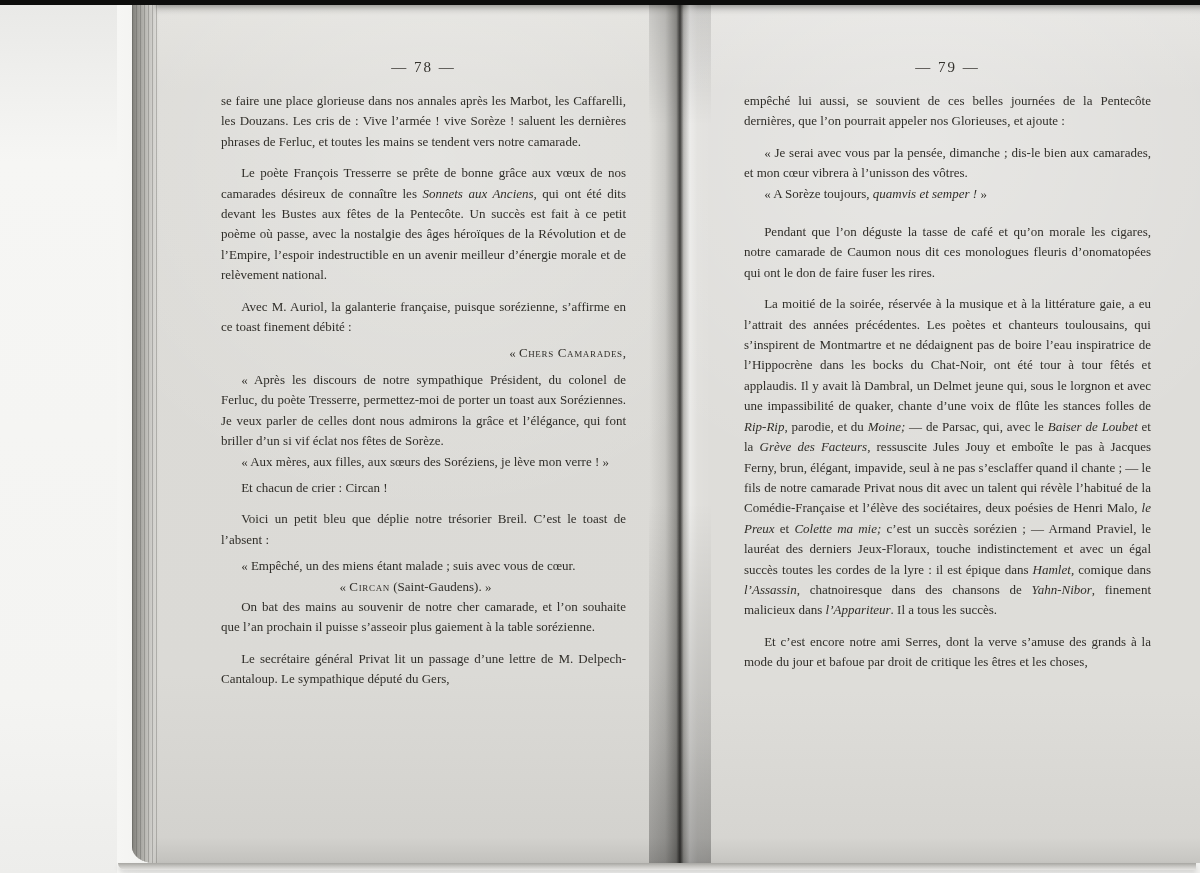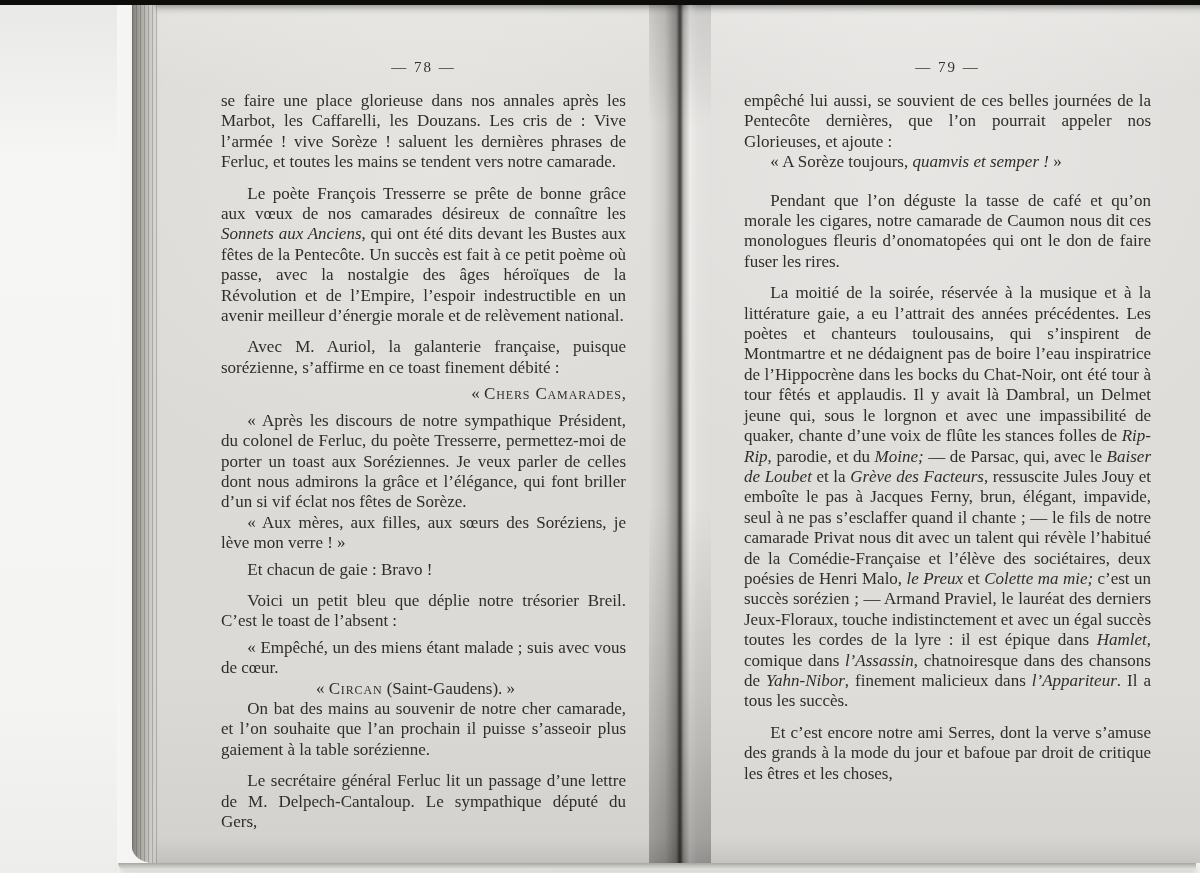--- a/index.html
+++ b/index.html
@@ -56,21 +56,21 @@
     box-shadow:0 3px 5px rgba(0,0,0,.12);
   }
   .page-inner{position:relative;height:100%;box-sizing:border-box;}
   .page-left  .page-inner{padding:54px 53px 0 89px;}
   .page-right .page-inner{padding:54px 63px 0 65px;}
   .page-number{
     text-align:center;color:#34322d;font-size:15px;letter-spacing:2px;
     height:20px;margin-bottom:12px;
   }
   .text-block{
-    color:#302e29;font-size:17px;line-height:20.4px;text-align:justify;
+    color:#302e29;font-size:13px;line-height:20.4px;text-align:justify;
     text-rendering:optimizeLegibility;
   }
   .para{margin:0;text-indent:1.55em;}
   .para .it{font-style:italic;}
   .para .sc{font-variant:small-caps;letter-spacing:.05em;}
   .v-cont{text-indent:0;}
   .v-salut{text-indent:0;margin-left:3.1em;text-align:right;}
   .v-sign{text-indent:0;text-align:center;padding-right:16px;}
   .v-sp1{margin-top:6px;}
   .v-sp2{margin-top:11px;}
@@ -89,35 +89,36 @@
       <div class="edge-stack"></div>
       <div class="page-inner">
         <div class="page-number">— 78 —</div>
         <div class="text-block">
             <p class="para v-cont"><span>se faire une place glorieuse dans nos annales après les Marbot, les Caffarelli, les Douzans. Les cris de : Vive l’armée ! vive Sorèze ! saluent les dernières phrases de Ferluc, et toutes les mains se tendent vers notre camarade.</span></p>
             <p class="para v-ind v-sp2"><span>Le poète François Tresserre se prête de bonne grâce aux vœux de nos camarades désireux de connaître les </span><span class="it">Sonnets aux Anciens</span><span>, qui ont été dits devant les Bustes aux fêtes de la Pentecôte. Un succès est fait à ce petit poème où passe, avec la nostalgie des âges héroïques de la Révolution et de l’Empire, l’espoir indestructible en un avenir meilleur d’énergie morale et de relèvement national.</span></p>
             <p class="para v-ind v-sp2"><span>Avec M. Auriol, la galanterie française, puisque sorézienne, s’affirme en ce toast finement débité :</span></p>
             <p class="para v-salut v-sp1"><span>« </span><span class="sc">Chers Camarades</span><span>,</span></p>
             <p class="para v-ind v-sp1"><span>« Après les discours de notre sympathique Président, du colonel de Ferluc, du poète Tresserre, permettez-moi de porter un toast aux Soréziennes. Je veux parler de celles dont nous admirons la grâce et l’élégance, qui font briller d’un si vif éclat nos fêtes de Sorèze.</span></p>
             <p class="para v-ind"><span>« Aux mères, aux filles, aux sœurs des Soréziens, je lève mon verre ! »</span></p>
-            <p class="para v-ind v-sp1"><span>Et chacun de gaie : Bravo !</span></p>
+            <p class="para v-ind v-sp1"><span>Et chacun de crier : Circan !</span></p>
             <p class="para v-ind v-sp2"><span>Voici un petit bleu que déplie notre trésorier Breil. C’est le toast de l’absent :</span></p>
             <p class="para v-ind v-sp1"><span>« Empêché, un des miens étant malade ; suis avec vous de cœur.</span></p>
             <p class="para v-sign"><span>« </span><span class="sc">Circan</span><span> (Saint-Gaudens). »</span></p>
             <p class="para v-ind"><span>On bat des mains au souvenir de notre cher camarade, et l’on souhaite que l’an prochain il puisse s’asseoir plus gaiement à la table sorézienne.</span></p>
-            <p class="para v-ind v-sp2"><span>Le secrétaire général Ferluc lit un passage d’une lettre de M. Delpech-Cantaloup. Le sympathique député du Gers,</span></p>
+            <p class="para v-ind v-sp2"><span>Le secrétaire général Privat lit un passage d’une lettre de M. Delpech-Cantaloup. Le sympathique député du Gers,</span></p>
           </div>
       </div>
     </div>
 
     <div class="page page-right">
       <div class="page-inner">
         <div class="page-number">— 79 —</div>
         <div class="text-block">
             <p class="para v-cont"><span>empêché lui aussi, se souvient de ces belles journées de la Pentecôte dernières, que l’on pourrait appeler nos Glorieuses, et ajoute :</span></p>
+            <p class="para v-ind v-sp2"><span>« Je serai avec vous par la pensée, dimanche ; dis-le bien aux camarades, et mon cœur vibrera à l’unisson des vôtres.</span></p>
             <p class="para v-ind"><span>« A Sorèze toujours, </span><span class="it">quamvis et semper !</span><span> »</span></p>
             <p class="para v-ind v-sp3"><span>Pendant que l’on déguste la tasse de café et qu’on morale les cigares, notre camarade de Caumon nous dit ces monologues fleuris d’onomatopées qui ont le don de faire fuser les rires.</span></p>
             <p class="para v-ind v-sp2"><span>La moitié de la soirée, réservée à la musique et à la littérature gaie, a eu l’attrait des années précédentes. Les poètes et chanteurs toulousains, qui s’inspirent de Montmartre et ne dédaignent pas de boire l’eau inspiratrice de l’Hippocrène dans les bocks du Chat-Noir, ont été tour à tour fêtés et applaudis. Il y avait là Dambral, un Delmet jeune qui, sous le lorgnon et avec une impassibilité de quaker, chante d’une voix de flûte les stances folles de </span><span class="it">Rip-Rip</span><span>, parodie, et du </span><span class="it">Moine;</span><span> — de Parsac, qui, avec le </span><span class="it">Baiser de Loubet</span><span> et la </span><span class="it">Grève des Facteurs</span><span>, ressuscite Jules Jouy et emboîte le pas à Jacques Ferny, brun, élégant, impavide, seul à ne pas s’esclaffer quand il chante ; — le fils de notre camarade Privat nous dit avec un talent qui révèle l’habitué de la Comédie-Française et l’élève des sociétaires, deux poésies de Henri Malo, </span><span class="it">le Preux</span><span> et </span><span class="it">Colette ma mie;</span><span> c’est un succès sorézien ; — Armand Praviel, le lauréat des derniers Jeux-Floraux, touche indistinctement et avec un égal succès toutes les cordes de la lyre : il est épique dans </span><span class="it">Hamlet</span><span>, comique dans </span><span class="it">l’Assassin</span><span>, chatnoiresque dans des chansons de </span><span class="it">Yahn-Nibor</span><span>, finement malicieux dans </span><span class="it">l’Appariteur</span><span>. Il a tous les succès.</span></p>
             <p class="para v-ind v-sp2"><span>Et c’est encore notre ami Serres, dont la verve s’amuse des grands à la mode du jour et bafoue par droit de critique les êtres et les choses,</span></p>
           </div>
       </div>
       <div class="right-edge"></div>
     </div>
 
     <div class="gutter"></div>

